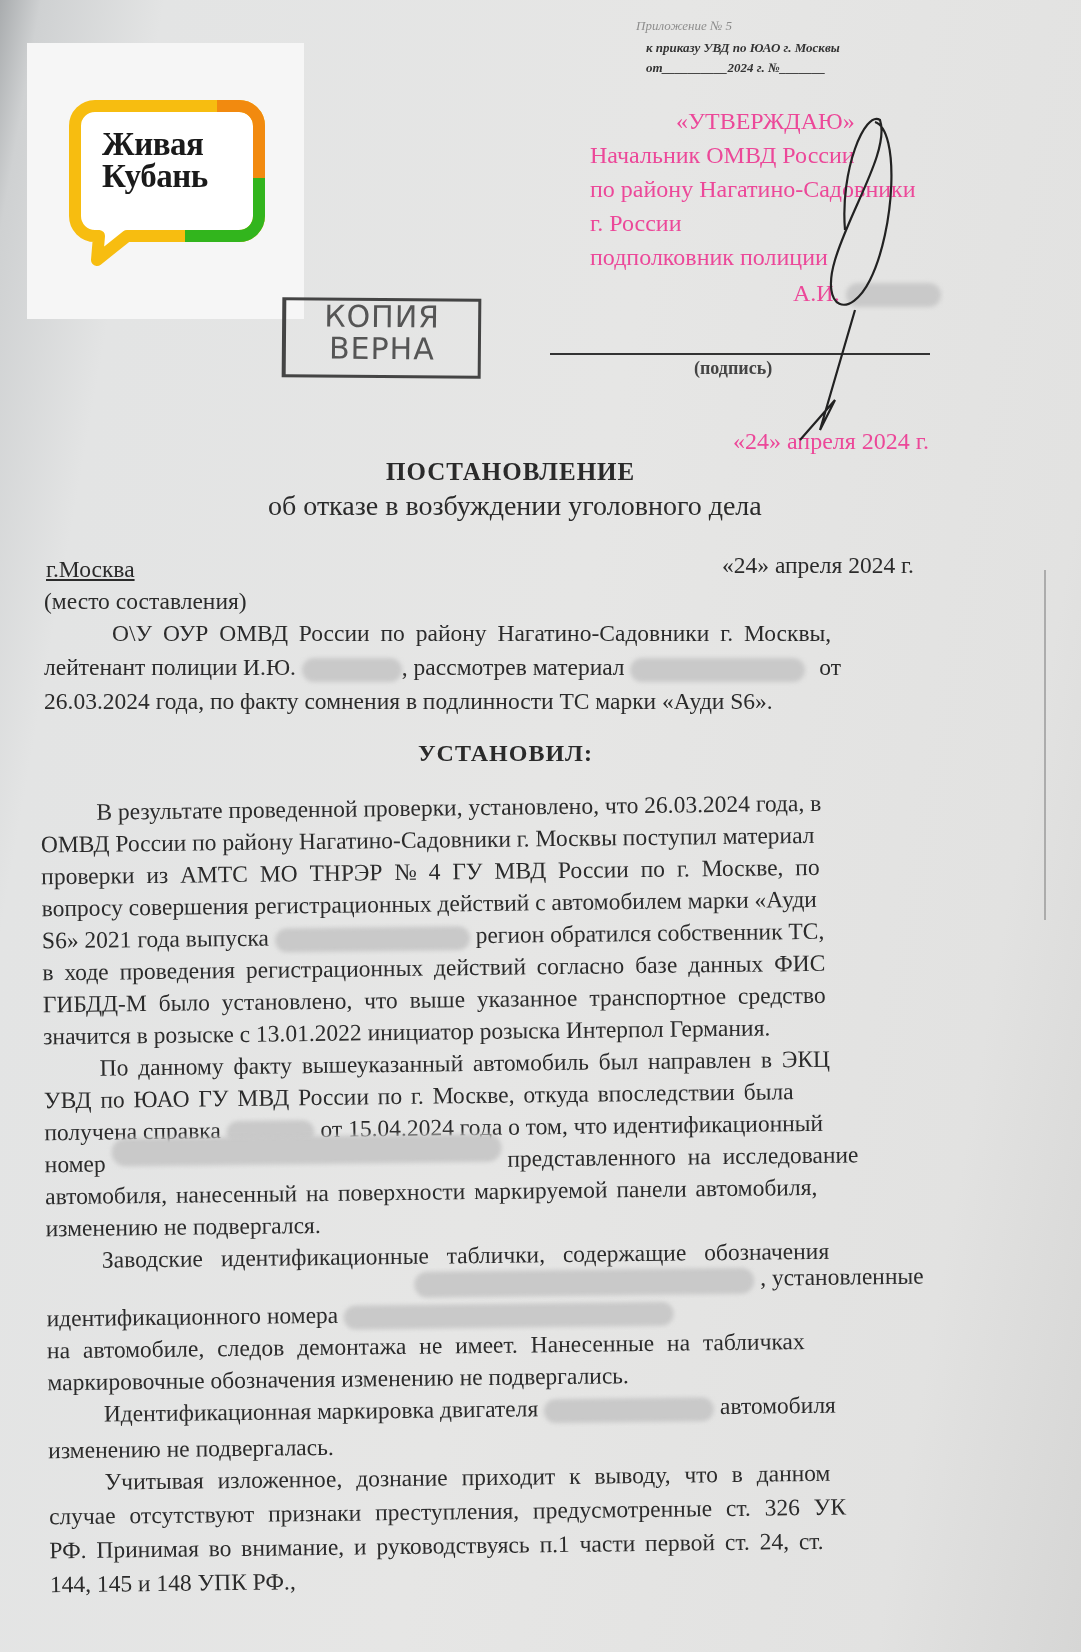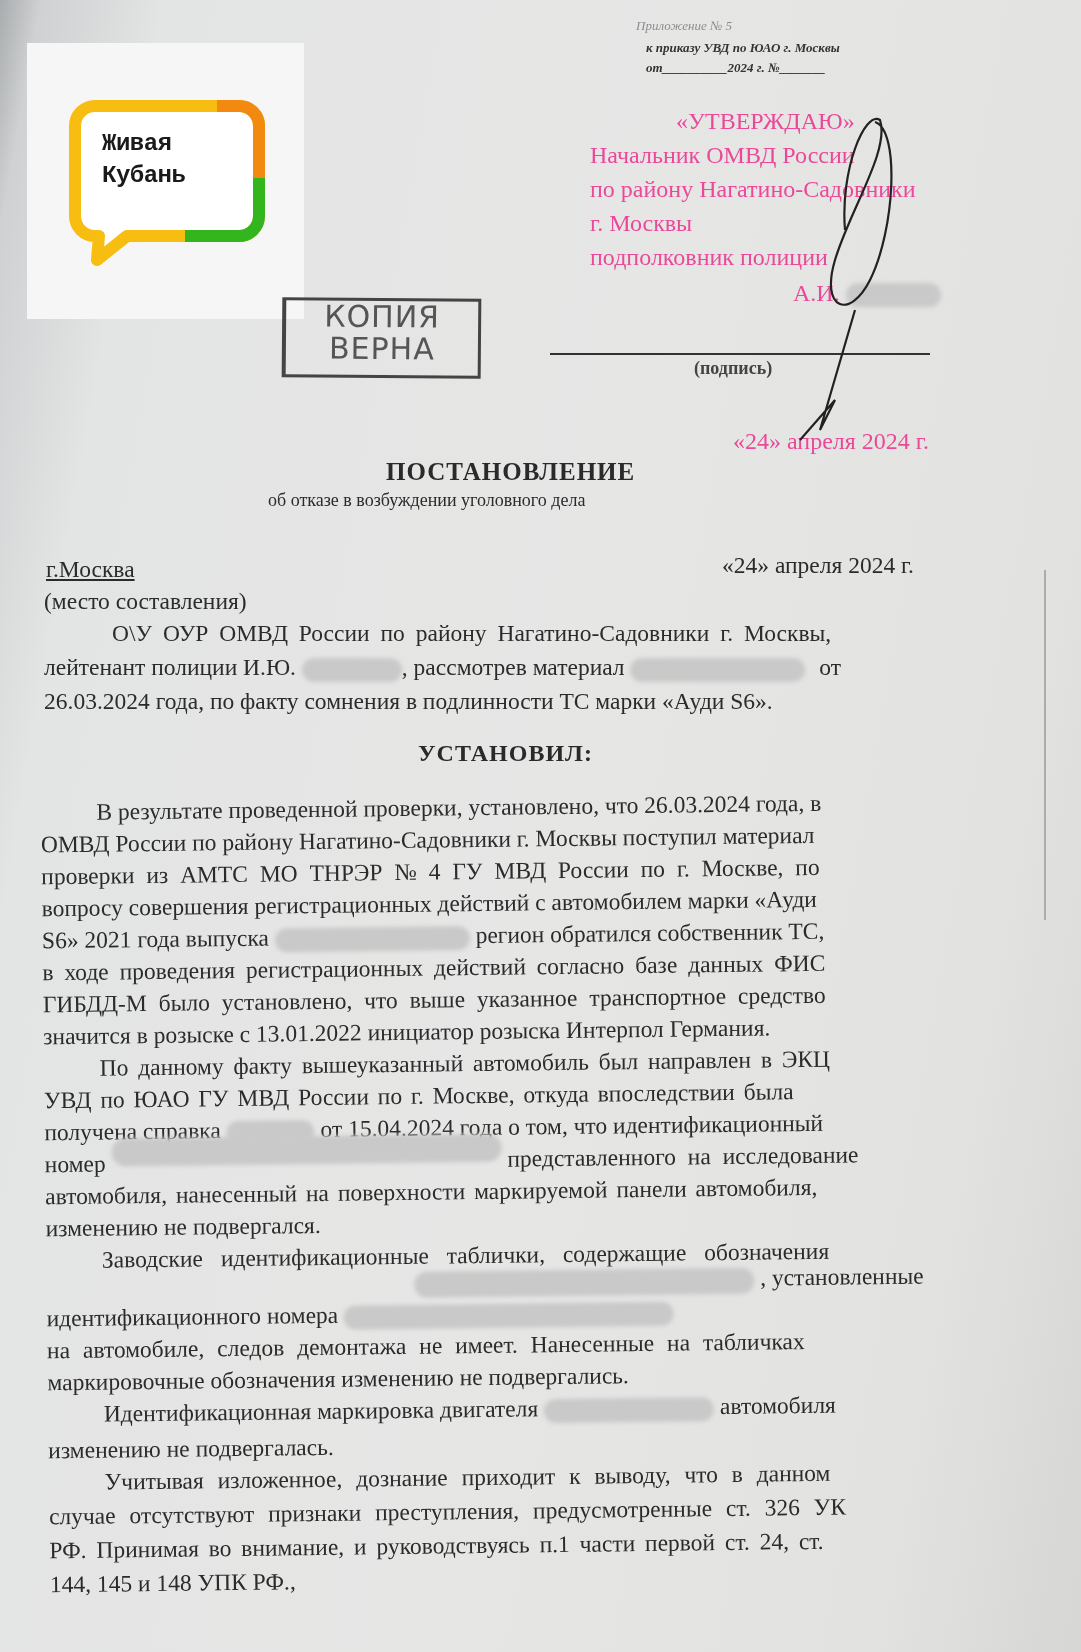--- a/index.html
+++ b/index.html
@@ -11,21 +11,21 @@
   }
   .page { position:absolute; left:0; top:0; width:1081px; height:1652px; }
   .abs { position:absolute; white-space:nowrap; }
   .logo-box {
     position:absolute; left:27px; top:43px; width:277px; height:276px;
     background:#f6f6f6;
   }
   .logo-bubble { position:absolute; left:40px; top:55px; width:200px; height:170px; }
   .logo-text {
     position:absolute; left:75px; top:85px; width:140px;
-    font-family:Liberation Mono, monospace; font-weight:bold; font-size:24px; line-height:32px;
+    font-family:Liberation Serif, serif; font-weight:bold; font-size:33px; line-height:32px;
     color:#1a1a1a; letter-spacing:-0.5px;
   }
   .hdr-small { font-family:"Liberation Serif", serif; font-size:13px; font-style:italic; color:#333; }
   .appr { font-size:24px; color:#ec4899; }
   .stamp {
     position:absolute; left:282px; top:298px; width:192px; height:74px;
     border:3px solid #444; border-left-width:4px;
     font-family:"DejaVu Sans", sans-serif; font-size:30px; line-height:32px; color:#555;
     text-align:center; letter-spacing:1px; transform:rotate(0.5deg);
   }
@@ -52,41 +52,41 @@
     </div>
   </div>
 
   <div class="abs hdr-small" style="left:636px; top:18px; opacity:.5;">Приложение № 5</div>
   <div class="abs hdr-small" style="left:646px; top:40px; font-weight:bold;">к приказу УВД по ЮАО г. Москвы</div>
   <div class="abs hdr-small" style="left:646px; top:60px; font-weight:bold;">от__________2024 г. №_______</div>
 
   <div class="abs appr" style="left:676px; top:108px;">«УТВЕРЖДАЮ»</div>
   <div class="abs appr" style="left:590px; top:176px;">по району Нагатино-Садовники</div>
   <div class="abs appr" style="left:590px; top:142px;">Начальник ОМВД России</div>
-  <div class="abs appr" style="left:590px; top:210px;">г. Москвы</div>
+  <div class="abs appr" style="left:590px; top:210px;">г. России</div>
   <div class="abs appr" style="left:590px; top:244px;">подполковник полиции</div>
   <div class="abs appr" style="left:793px; top:280px;">
     <span>А.И.</span>
     <span class="redact" style="width:95px; height:24px;"></span>
   </div>
   <div class="sig-line"></div>
   <div class="abs" style="left:694px; top:358px; font-size:18px; font-weight:bold; color:#444;">(подпись)</div>
   <div class="abs appr" style="left:733px; top:428px;">«24» апреля 2024 г.</div>
 
   <svg style="position:absolute; left:780px; top:110px; width:140px; height:340px;" viewBox="0 0 140 340">
     <path d="M95 12 C120 20 115 120 90 170 C70 210 40 200 55 150 C70 100 110 40 100 10 C85 0 60 60 65 120 M75 200 L40 320 L55 290 L20 330" fill="none" stroke="#222" stroke-width="2.2"></path>
   </svg>
 
   <div class="stamp">
     <div>КОПИЯ</div>
     <div>ВЕРНА</div>
   </div>
 
   <div class="abs title" style="left:386px; top:458px;">ПОСТАНОВЛЕНИЕ</div>
-  <div class="abs body-text" style="left:268px; top:490px; font-size:18px;">об отказе в возбуждении уголовного дела</div>
+  <div class="abs body-text" style="left:268px; top:490px; font-size:28px;">об отказе в возбуждении уголовного дела</div>
 
   <div class="abs body-text" style="left:46px; top:556px; text-decoration:underline;">г.Москва</div>
   <div class="abs body-text" style="left:722px; top:552px;">«24»  апреля 2024 г.</div>
   <div class="abs body-text" style="left:44px; top:588px;">(место составления)</div>
 
   <div class="abs body-text" style="left:112px; top:620px; word-spacing:5px;">О\У ОУР ОМВД России по району Нагатино-Садовники г. Москвы,</div>
   <div class="abs body-text" style="left:44px; top:654px;">
     <span>лейтенант полиции И.Ю.</span>
     <span class="redact" style="width:100px; height:24px;"></span><span>, рассмотрев материал</span>
     <span class="redact" style="width:175px; height:24px;"></span>

